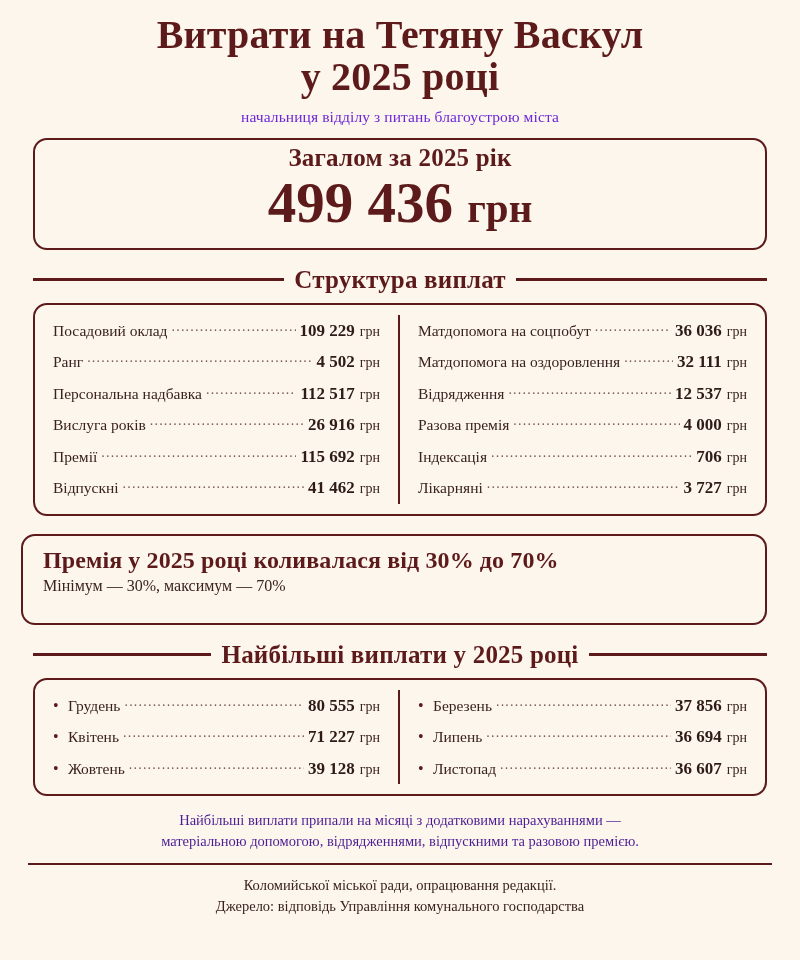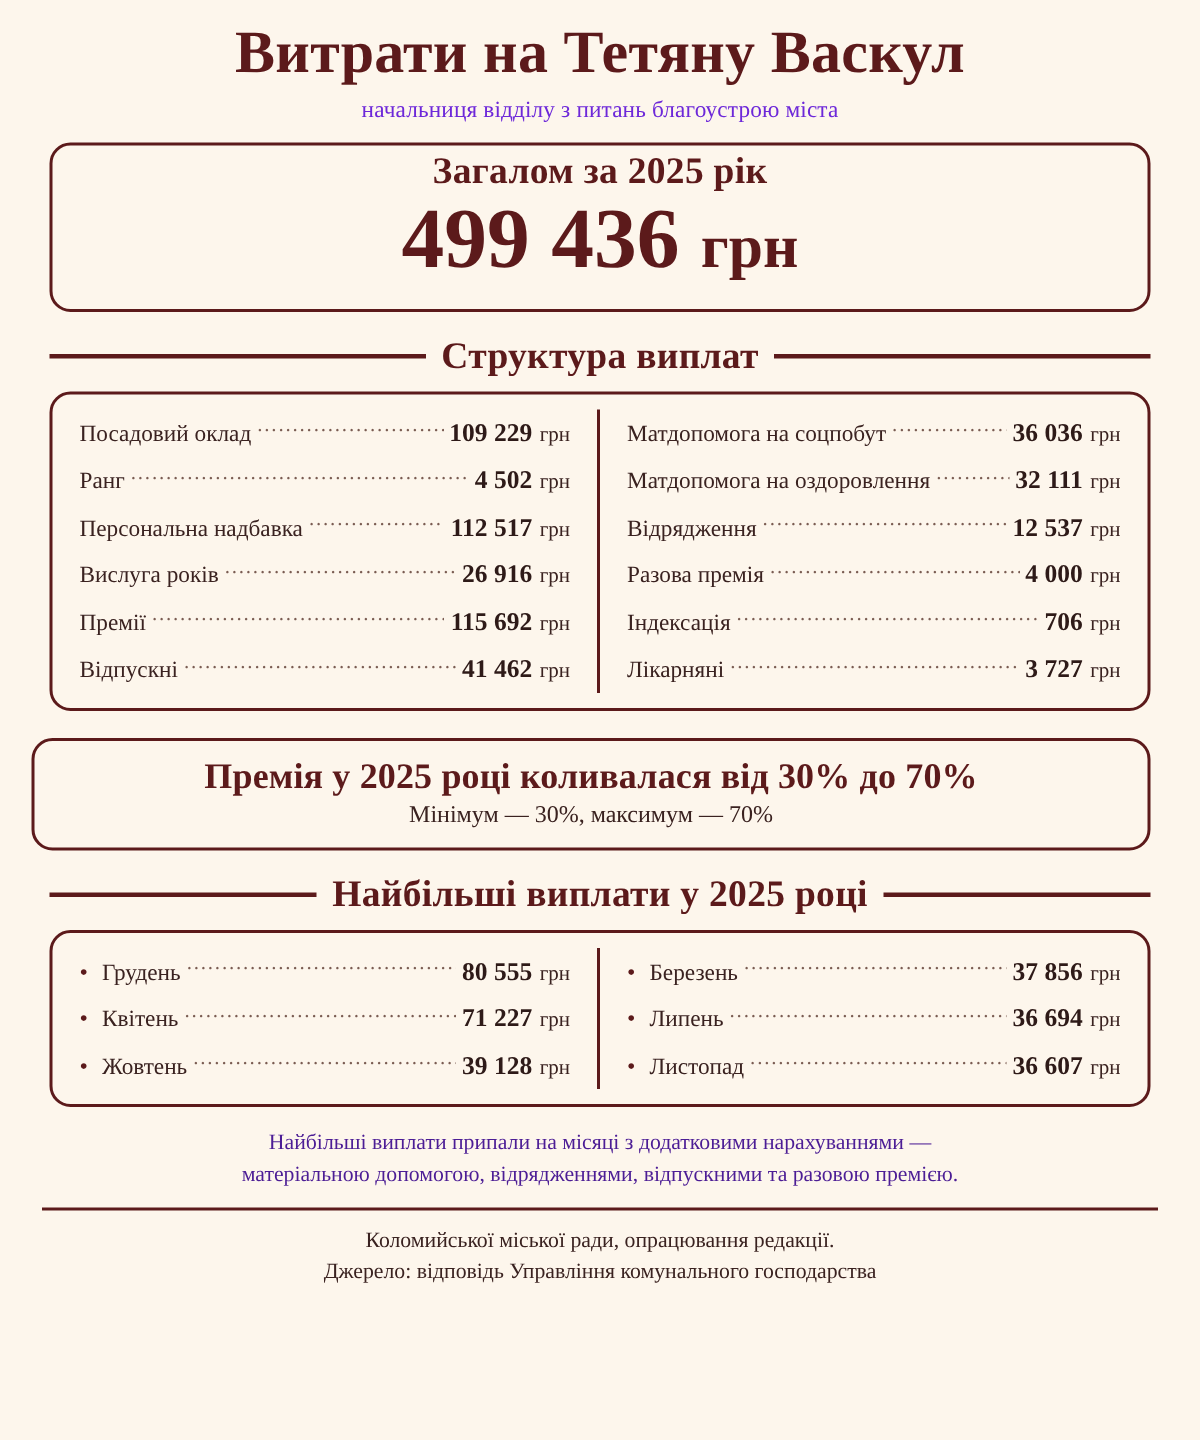--- a/index.html
+++ b/index.html
@@ -161,22 +161,22 @@
   .row .currency {
     flex: 0 0 auto;
     font-size: 14px;
     color: #3a2220;
     margin-left: 5px;
   }
 
   
   .premium-box {
     margin-top: 18px;
-    padding: 11px 20px 12px 20px;
-    text-align: center;
+    padding: 11px 20px 28px 20px;
+    text-align: left;
     margin-left: 21px;
   }
   .premium-headline {
     font-size: 24px;
     font-weight: bold;
     color: #5c1a1b;
     letter-spacing: 0.1px;
   }
   .premium-sub {
     font-size: 16px;
@@ -206,20 +206,21 @@
   }
 </style>
 </head>
 <body>
 
 <div class="page">
 
   <div class="header">
     <h1 class="title">
       <span>Витрати на Тетяну Васкул</span>
+      <span class="line2">у 2025 році</span>
     </h1>
     <div class="subtitle">начальниця відділу з питань благоустрою міста</div>
   </div>
 
   <div class="panel total-box">
     <div class="total-label">Загалом за 2025 рік</div>
     <div class="total-amount">
       <span>499 436</span>
       <span class="unit">грн</span>
     </div>

